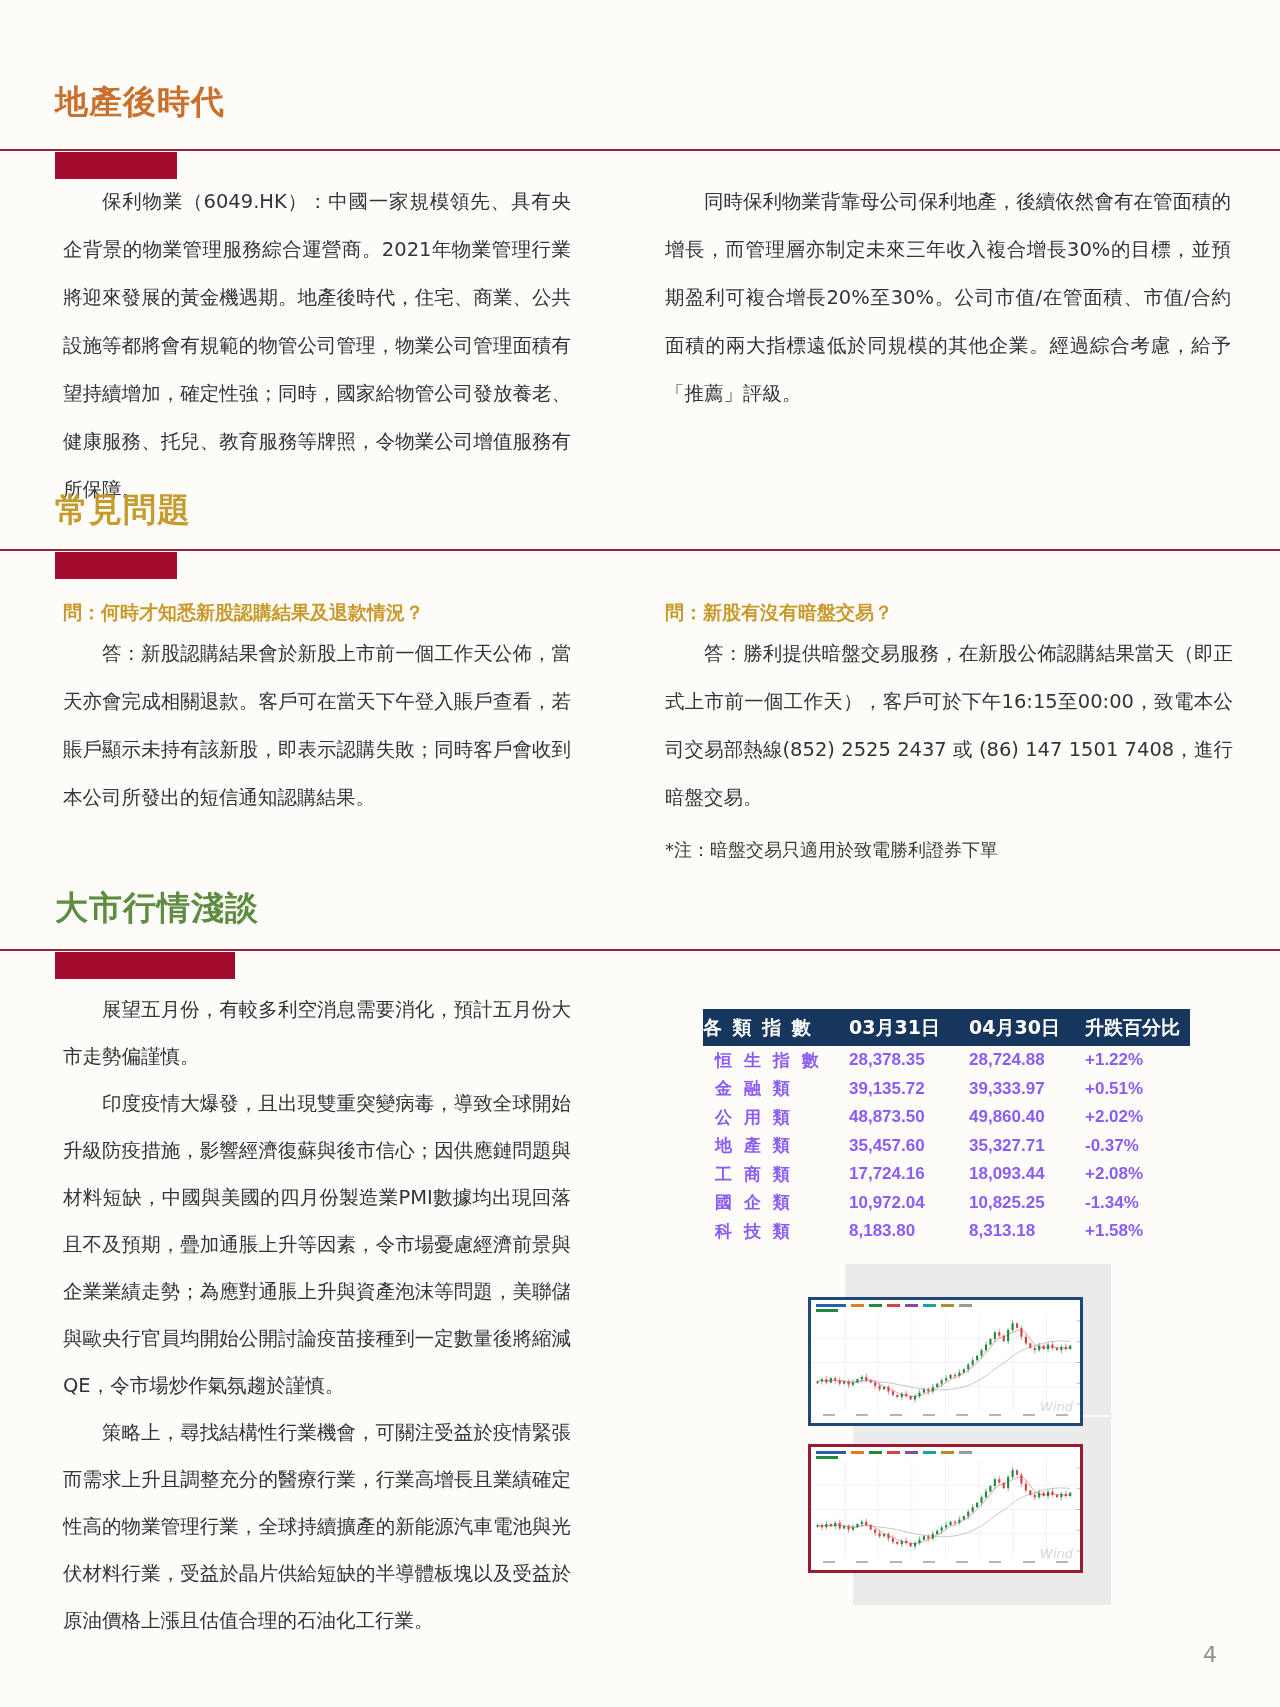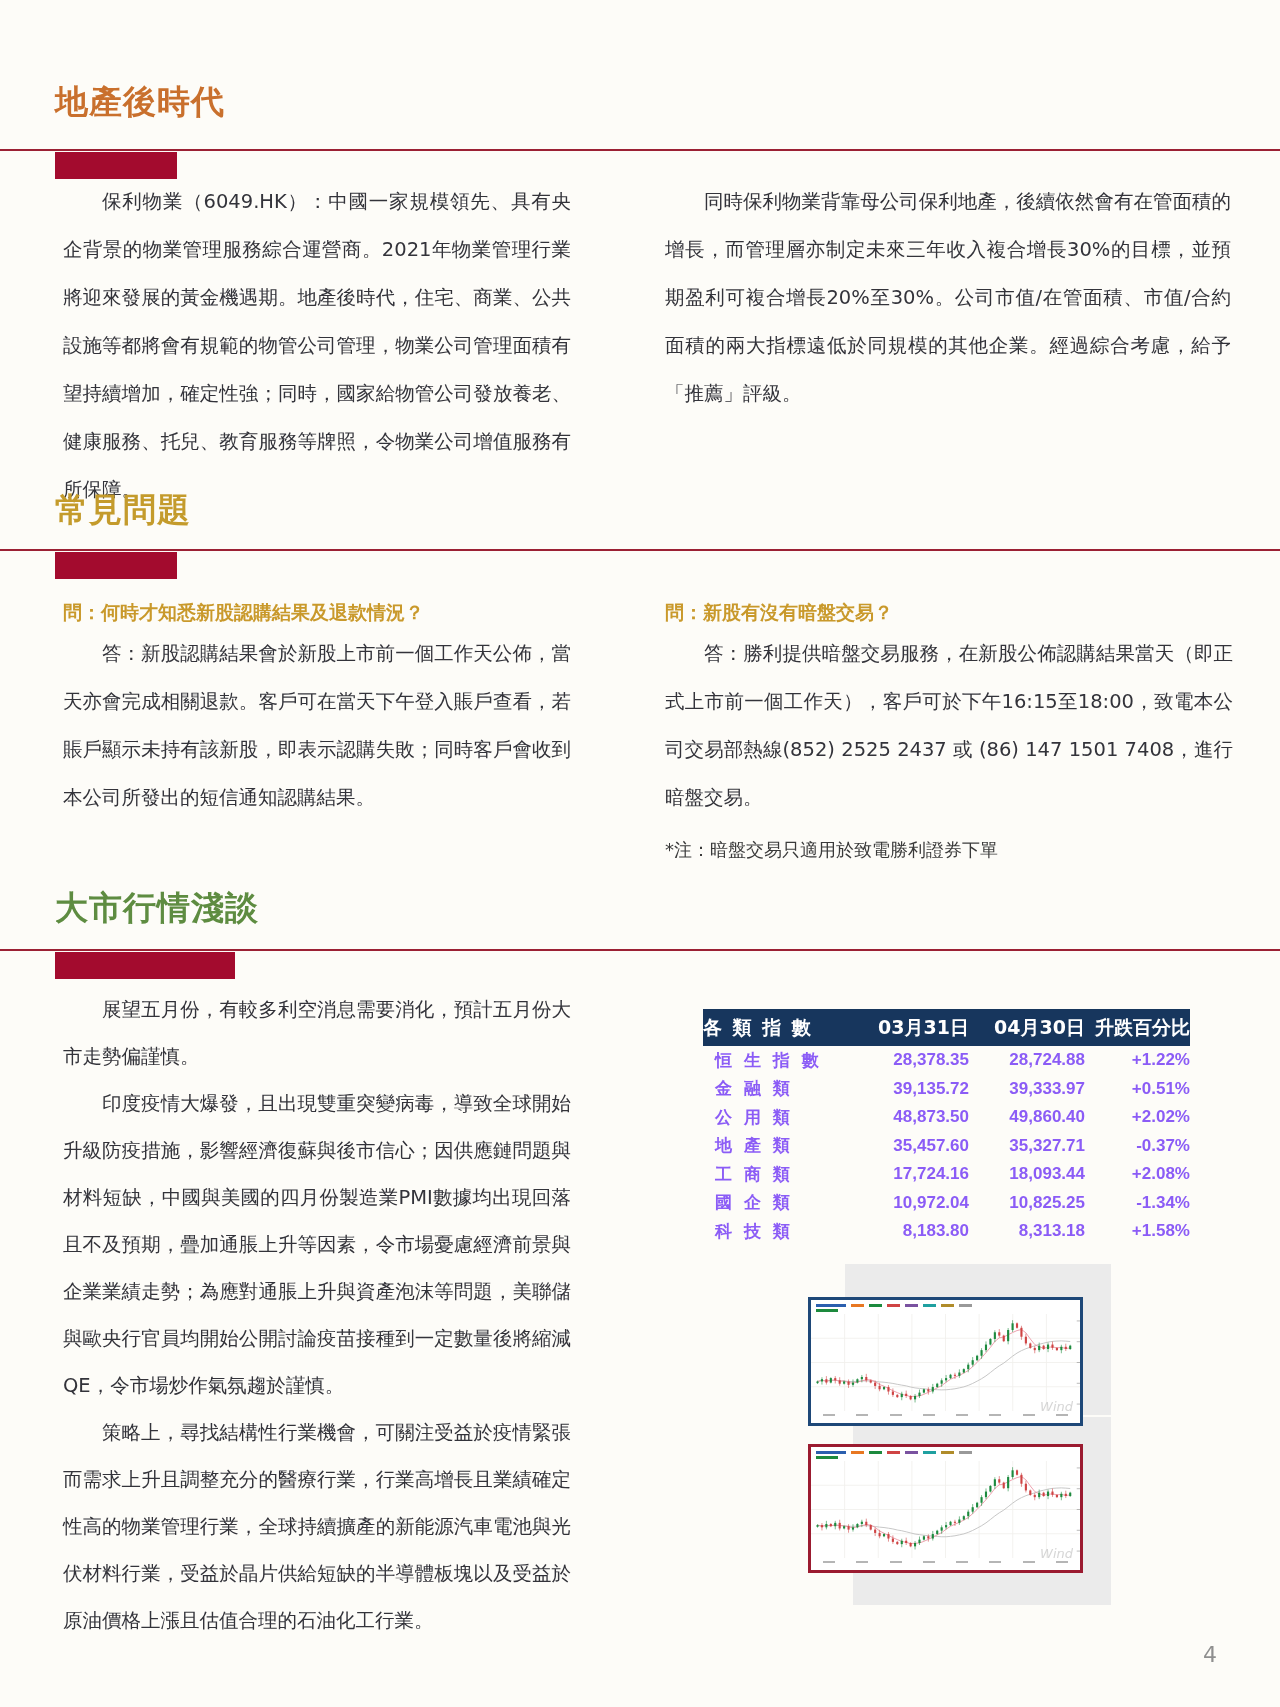--- a/index.html
+++ b/index.html
@@ -19,21 +19,21 @@
   .body-text p{margin:0;text-indent:2em;}
   .lh47 p{line-height:47px;}
   .q{font-size:19px;font-weight:700;color:var(--c-qgold);}
   .note{font-size:18px;color:#3a3a3a;}
   .idx-head{display:grid;grid-template-columns:146px 120px 116px 105px;background:var(--c-tablehead);
             color:#fff;font-weight:700;font-size:19px;height:37px;align-items:center;}
   .idx-head .c1{letter-spacing:2px;}
   .idx-row{display:grid;grid-template-columns:146px 120px 116px 105px;height:28.5px;align-items:center;
            font-weight:700;font-size:17px;color:#8b5cf6;font-family:"Liberation Sans","DejaVu Sans",sans-serif;}
   .idx-row .c1{padding-left:12px;word-spacing:6px;font-family:"DejaVu Sans",sans-serif;}
-  .c2,.c3,.c4{text-align:right;}
+  .c2,.c3,.c4{text-align:left;}
   .shadow-box{background:#ebebeb;}
   .chart-frame{display:flex;flex-direction:column;background:#fff;box-sizing:border-box;position:absolute;}
   .chart-blue{border:3px solid var(--c-chartblue);}
   .chart-red{border:3px solid var(--c-chartred);}
   .legend-strip{display:flex;gap:5px;padding:3px 0 1px 5px;align-items:center;height:5px;}
   .legend-strip2{display:flex;padding:0 0 1px 5px;height:4px;}
   .legend-seg{height:3px;display:inline-block;}
   .chart-svg{flex:1;width:100%;}
   .axis-strip{height:9px;display:flex;justify-content:space-between;padding:1px 12px 2px;}
   .axis-tick{width:12px;height:2px;background:#b5b5b5;margin-top:2px;}
@@ -60,21 +60,21 @@
   <div class="abs rule" style="top:549px;"></div>
   <div class="abs redbar" style="left:55px;top:552px;width:122px;"></div>
 
   <div class="abs q" style="left:63px;top:600px;width:520px;">問：何時才知悉新股認購結果及退款情況？</div>
   <div class="abs body-text" style="left:63px;top:630px;width:508px;">
     <p>答：新股認購結果會於新股上市前一個工作天公佈，當天亦會完成相關退款。客戶可在當天下午登入賬戶查看，若賬戶顯示未持有該新股，即表示認購失敗；同時客戶會收到本公司所發出的短信通知認購結果。</p>
   </div>
 
   <div class="abs q" style="left:665px;top:600px;width:540px;">問：新股有沒有暗盤交易？</div>
   <div class="abs body-text" style="left:665px;top:630px;width:568px;">
-    <p>答：勝利提供暗盤交易服務，在新股公佈認購結果當天（即正式上市前一個工作天），客戶可於下午16:15至18:00，致電本公司交易部熱線(852) 2525 2437 或 (86) 147 1501 7408，進行暗盤交易。</p>
+    <p>答：勝利提供暗盤交易服務，在新股公佈認購結果當天（即正式上市前一個工作天），客戶可於下午16:15至00:00，致電本公司交易部熱線(852) 2525 2437 或 (86) 147 1501 7408，進行暗盤交易。</p>
   </div>
   <div class="abs note" style="left:665px;top:838px;width:540px;">*注：暗盤交易只適用於致電勝利證券下單</div>
 
   <div class="abs sec-title t-green" style="left:55px;top:886px;">大市行情淺談</div>
   <div class="abs rule" style="top:949px;"></div>
   <div class="abs redbar" style="left:55px;top:952px;width:180px;"></div>
 
   <div class="abs body-text lh47" style="left:63px;top:986px;width:508px;" id="market-paragraphs">
       <p>展望五月份，有較多利空消息需要消化，預計五月份大市走勢偏謹慎。</p>
       <p>印度疫情大爆發，且出現雙重突變病毒，導致全球開始升級防疫措施，影響經濟復蘇與後市信心；因供應鏈問題與材料短缺，中國與美國的四月份製造業PMI數據均出現回落且不及預期，疊加通脹上升等因素，令市場憂慮經濟前景與企業業績走勢；為應對通脹上升與資產泡沫等問題，美聯儲與歐央行官員均開始公開討論疫苗接種到一定數量後將縮減QE，令市場炒作氣氛趨於謹慎。</p>

